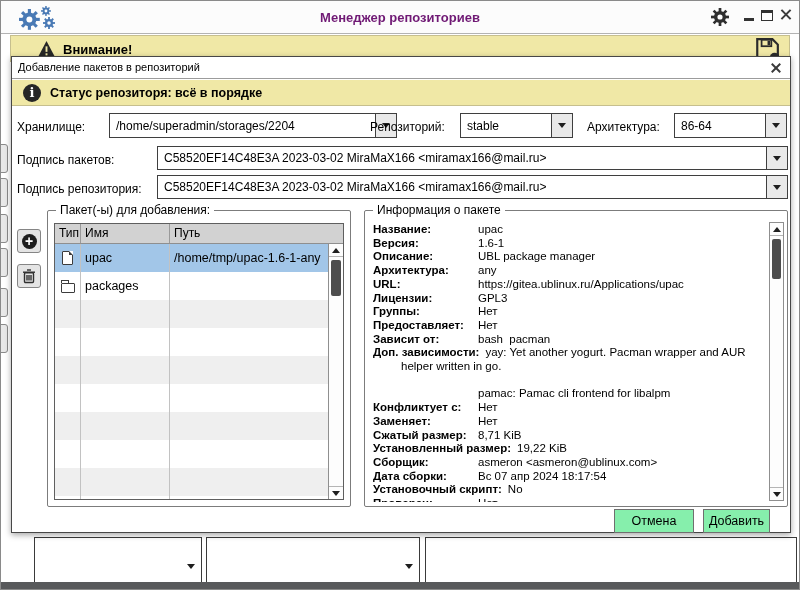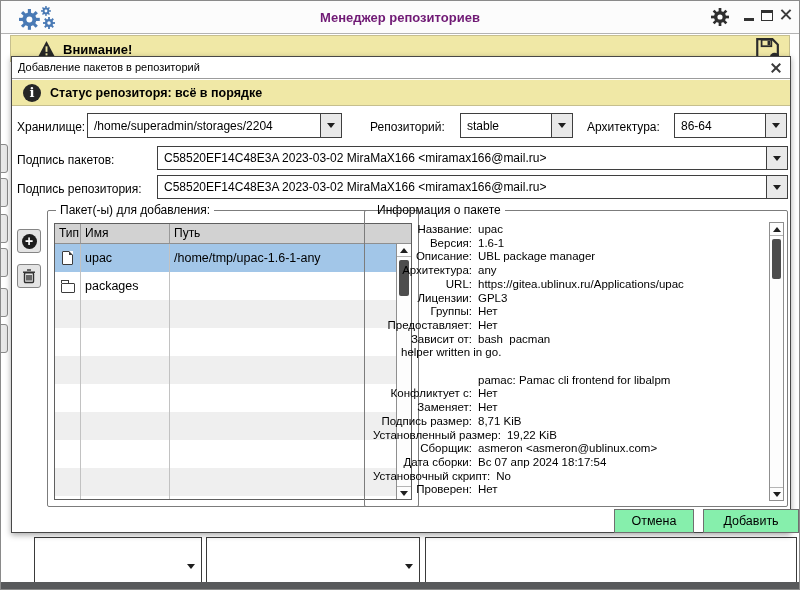--- a/index.html
+++ b/index.html
@@ -116,21 +116,21 @@
   .sb-up,.sb-down { position:absolute; left:0; right:0; height:13px; display:flex;
                     align-items:center; justify-content:center; cursor:pointer; }
   .sb-up { top:0; border-bottom:1px solid #b5b5b5; }
   .sb-down { bottom:0; border-top:1px solid #b5b5b5; }
   .sb-thumb { position:absolute; left:2px; right:2px; background:#4d4d4d; border-radius:2px; cursor:grab; }
 
   
   .info-list { position:absolute; left:8px; top:6px; right:24px; bottom:4px; overflow:hidden;
                font-size:11.5px; }
   .irow { display:flex; min-height:13.7px; line-height:13.7px; }
-  .ilabel { font-weight:normal; flex:0 0 auto; min-width:105px; padding-right:6px; white-space:nowrap;text-align:right; }
+  .ilabel { font-weight:bold; flex:0 0 auto; min-width:105px; padding-right:6px; white-space:nowrap; }
   .ivalue { white-space:pre-wrap; }
   .irow-full { display:block; line-height:13.7px; min-height:13.7px;padding-left:28px; }
 
   .dlg-btn { position:absolute; height:24px; background:#86efac; border:1px solid #6f6f6f;
              border-radius:0; font-size:12.5px; display:flex; align-items:center;
              justify-content:center; cursor:pointer; }
 </style>
 </head>
 <body>
 
@@ -216,21 +216,21 @@
           <span class="x-icon"></span>
         </span>
     </div>
 
     <div class="status-bar">
       <span class="info-icon">i</span>
       <span class="status-text">Статус репозиторя: всё в порядке</span>
     </div>
 
     <span class="lbl" style="left:5px;top:63px">Хранилище:</span>
-    <div class="combo" style="left:75px;top:56px;width:255px">
+    <div class="combo" style="left:97px;top:56px;width:288px">
       <span class="combo-text">/home/superadmin/storages/2204</span>
       <span class="combo-btn">
           <span class="arr-down"></span>
         </span>
     </div>
     <span class="lbl" style="left:358px;top:63px">Репозиторий:</span>
     <div class="combo" style="left:448px;top:56px;width:113px">
       <span class="combo-text">stable</span>
       <span class="combo-btn">
           <span class="arr-down"></span>
@@ -268,21 +268,21 @@
           <rect x="3.5" y="4.8" width="9" height="9.7" rx="1"></rect>
           <line x1="2" y1="4.2" x2="14" y2="4.2"></line>
           <line x1="6" y1="2" x2="10" y2="2"></line>
           <line x1="6" y1="7" x2="6" y2="12.5"></line>
           <line x1="8" y1="7" x2="8" y2="12.5"></line>
           <line x1="10" y1="7" x2="10" y2="12.5"></line>
         </g>
       </svg>
     </div>
 
-    <fieldset style="left:35px;top:146px;width:372px;height:304px">
+    <fieldset style="left:35px;top:146px;width:304px;height:304px">
       <legend>Пакет(-ы) для добавления:</legend>
       <div class="ptable">
         <div class="thead">
           <span class="th th-type">Тип</span>
           <span class="th th-name">Имя</span>
           <span class="th th-path">Путь</span>
         </div>
         <div class="tbody">
             <div class="trow selected">
               <div class="c-type">
@@ -382,39 +382,43 @@
             <span class="ivalue">Нет</span>
           </div>
           <div class="irow">
             <span class="ilabel">Предоставляет:</span>
             <span class="ivalue">Нет</span>
           </div>
           <div class="irow">
             <span class="ilabel">Зависит от:</span>
             <span class="ivalue">bash  pacman</span>
           </div>
+          <div class="irow">
+            <span class="ilabel">Доп. зависимости:</span>
+            <span class="ivalue">yay: Yet another yogurt. Pacman wrapper and AUR</span>
+          </div>
           <div class="irow-full">helper written in go.</div>
           <div class="irow">
             <span class="ilabel"></span>
             <span class="ivalue"></span>
           </div>
           <div class="irow">
             <span class="ilabel"></span>
             <span class="ivalue">pamac: Pamac cli frontend for libalpm</span>
           </div>
           <div class="irow">
             <span class="ilabel">Конфликтует с:</span>
             <span class="ivalue">Нет</span>
           </div>
           <div class="irow">
             <span class="ilabel">Заменяет:</span>
             <span class="ivalue">Нет</span>
           </div>
           <div class="irow">
-            <span class="ilabel">Подпись размер:</span>
+            <span class="ilabel">Сжатый размер:</span>
             <span class="ivalue">8,71 KiB</span>
           </div>
           <div class="irow">
             <span class="ilabel">Установленный размер:</span>
             <span class="ivalue">19,22 KiB</span>
           </div>
           <div class="irow">
             <span class="ilabel">Сборщик:</span>
             <span class="ivalue">asmeron &lt;asmeron@ublinux.com&gt;</span>
           </div>
@@ -436,15 +440,15 @@
             <span class="arr-up"></span>
           </span>
         <span class="sb-thumb" style="top:16px;height:40px"></span>
         <span class="sb-down">
             <span class="arr-down"></span>
           </span>
       </div>
     </fieldset>
 
     <div class="dlg-btn" style="left:602px;top:452px;width:80px">Отмена</div>
-    <div class="dlg-btn" style="left:691px;top:452px;width:96px">Добавить</div>
+    <div class="dlg-btn" style="left:691px;top:452px;width:67px">Добавить</div>
   </div>
 </div>
 
 </body></html>

